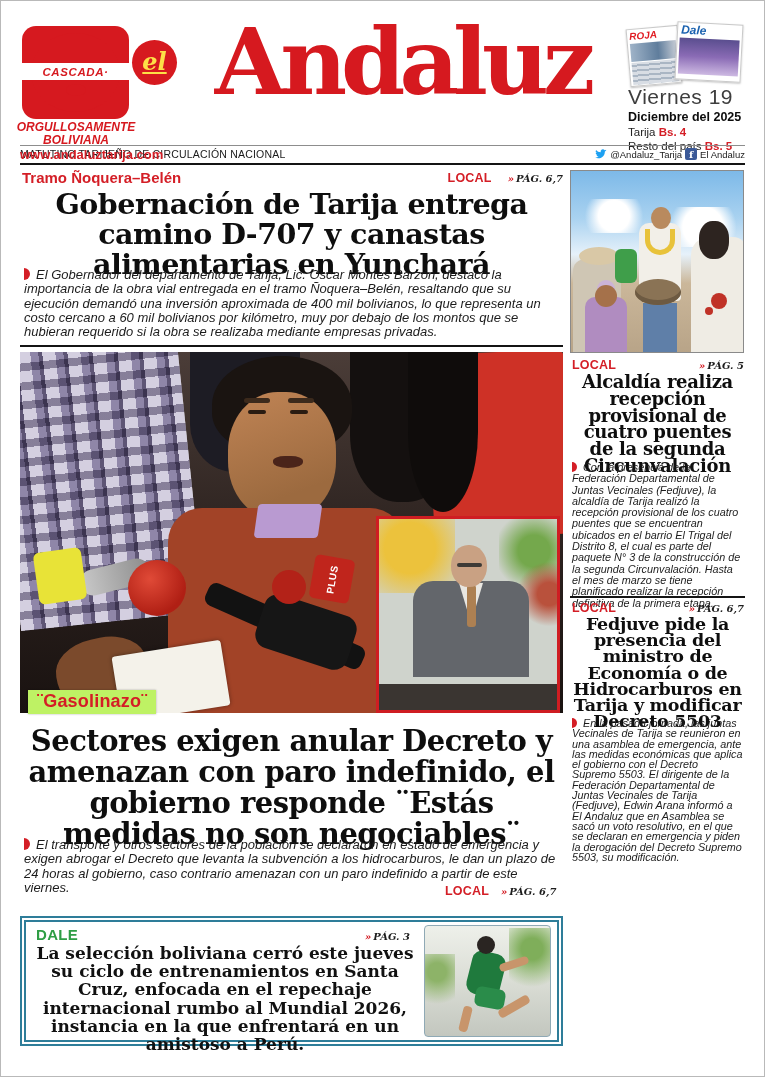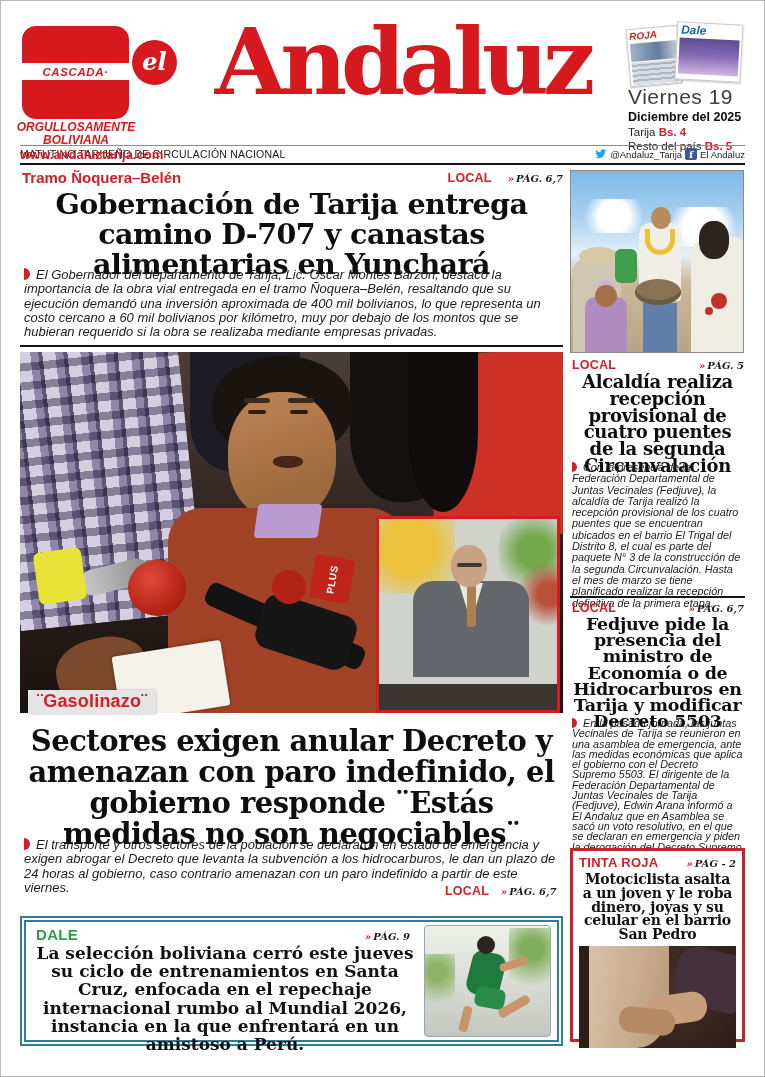--- a/index.html
+++ b/index.html
@@ -14,21 +14,21 @@
 
   
   .logo-box{left:22px;top:26px;width:107px;height:93px;background:var(--red);border-radius:14px;}
   .lr1{position:absolute;inset:9px 11px;background:#fff;border-radius:50%;}
   .lr2{position:absolute;inset:7px 9px;background:var(--red);border-radius:50%;}
   .lband{position:absolute;left:-5px;right:-5px;top:37px;height:17px;background:#fff;border-radius:3px;display:flex;align-items:center;justify-content:center;}
   .lband span{color:var(--red);font-weight:bold;font-style:italic;font-size:11.5px;letter-spacing:.6px;}
   .ldot{position:absolute;left:44px;top:58px;width:20px;height:12px;background:var(--red);border-radius:50%;}
   .logo-tagline{left:4px;top:121px;width:144px;text-align:center;color:var(--red);font-weight:800;font-size:12px;line-height:12.5px;font-style:italic;}
   .el-circle{left:132px;top:40px;width:45px;height:45px;border-radius:50%;background:var(--red);display:flex;align-items:center;justify-content:center;}
-  .el-circle span{color:#ffffff;font-family:"DejaVu Serif",serif;font-style:italic;font-weight:bold;font-size:24px;margin-top:-3px;}
+  .el-circle span{color:#fde047;font-family:"DejaVu Serif",serif;font-style:italic;font-weight:bold;font-size:24px;margin-top:-3px;text-decoration:underline;}
   .mast-name{left:168px;top:16px;width:468px;text-align:center;font-family:"DejaVu Serif",serif;font-weight:bold;font-size:92px;line-height:1;color:var(--red);letter-spacing:-6px;}
 
   .thumbs{left:628px;top:23px;width:120px;height:62px;}
   .thumb{position:absolute;background:#fff;border:1px solid #c9c9c9;box-shadow:0 1px 2px rgba(0,0,0,.25);overflow:hidden;}
   .thumb-roja{left:0;top:4px;width:52px;height:58px;transform:rotate(-5deg);}
   .roja-title{color:#e01b22;font-weight:900;font-style:italic;font-size:10px;padding:1px 2px;display:block;}
   .roja-img{height:18px;margin:1px 2px;background:linear-gradient(90deg,#9fb3c8,#5f7d9c 60%,#c5cbd4);}
   .roja-rows{height:22px;margin:1px 2px;background:repeating-linear-gradient(0deg,#d8dde4 0 3px,#aab6c4 3px 5px);}
   .thumb-dale{left:48px;top:0;width:66px;height:58px;transform:rotate(3deg);}
   .dale-title{color:#1c63b0;font-weight:900;font-style:italic;font-size:12px;padding:0 3px;display:block;}
@@ -98,21 +98,21 @@
   .inset{left:356px;top:164px;width:184px;height:197px;border:3px solid #cf1d22;background:#cfd3cc;overflow:hidden;}
   .i-yellow{left:-14px;top:-16px;width:90px;height:90px;background:radial-gradient(circle,#ecc23c 40%,rgba(236,194,60,0));}
   .i-leaf1{left:120px;top:-8px;width:70px;height:80px;background:radial-gradient(circle,#74a84c 30%,rgba(116,168,76,0) 75%);}
   .i-leaf2{left:140px;top:40px;width:60px;height:70px;background:radial-gradient(circle,#b9513c 25%,rgba(185,81,60,0) 70%);}
   .i-head{left:72px;top:26px;width:36px;height:42px;background:#c9a183;border-radius:48%;}
   .i-glass{left:78px;top:44px;width:25px;height:4px;background:#3d3a36;border-radius:2px;}
   .i-suit{left:34px;top:62px;width:116px;height:96px;background:#63666b;border-radius:20px 20px 0 0;}
   .i-shirt{left:80px;top:64px;width:24px;height:40px;background:#e9e7e2;clip-path:polygon(0 0,100% 0,50% 100%);}
   .i-tie{left:88px;top:66px;width:9px;height:42px;background:#ad8052;border-radius:3px;}
   .i-desk{left:0;bottom:0;width:100%;height:26px;background:#3a3531;}
-  .gas-label{left:28px;top:690px;background:#e5e5e5;padding:1px 9px 2px;box-shadow:0 0 2px rgba(0,0,0,.3);}
+  .gas-label{left:28px;top:690px;background:#bef264;padding:1px 9px 2px;box-shadow:0 0 2px rgba(0,0,0,.3);}
   .gas-label span{color:var(--sec-red);font-weight:800;font-size:18px;letter-spacing:.2px;}
 
   
   .dale-outer{left:20px;top:916px;width:543px;height:130px;border:2px solid var(--teal);padding:2px;background:#fff;}
   .dale-inner{border:2px solid var(--teal);height:100%;display:flex;padding:4px 6px 4px 10px;gap:10px;}
   .dale-col{flex:1;position:relative;}
   .dale-hrow{display:flex;align-items:baseline;}
   .dale-label{color:var(--green);font-weight:800;font-size:15px;letter-spacing:.3px;}
   .dale-hrow .pag{margin-left:auto;margin-right:4px;}
   .dale-body{font-family:"DejaVu Serif",serif;font-weight:bold;font-size:17px;line-height:18.2px;color:#111;text-align:center;margin-top:1px;}
@@ -281,21 +281,21 @@
   <div class="abs secrow-main">
     <span class="sec-label">LOCAL</span>
     <span class="pag"><span class="mk">»</span><span>PÁG. 6,7</span></span>
   </div>
 
   <div class="abs dale-outer">
     <div class="dale-inner">
       <div class="dale-col">
         <div class="dale-hrow">
           <span class="dale-label">DALE</span>
-          <span class="pag"><span class="mk">»</span><span>PÁG. 9</span></span>
+          <span class="pag"><span class="mk">»</span><span>PÁG. 3</span></span>
         </div>
         <div class="dale-body">La selección boliviana cerró este jueves su ciclo de entrenamientos en Santa Cruz, enfocada en el repechaje internacional rumbo al Mundial 2026, instancia en la que enfrentará en un amistoso a Perú.</div>
       </div>
       <div class="dale-photo">
         <div class="pm dp-palm1"></div>
         <div class="pm dp-palm2"></div>
         <div class="pm dp-leg2"></div>
         <div class="pm dp-torso"></div>
         <div class="pm dp-shorts"></div>
         <div class="pm dp-head"></div>
@@ -332,27 +332,14 @@
 
   <div class="abs black-rule rule-b"></div>
 
   <div class="abs secrow rsec2">
     <span class="sec-label">LOCAL</span>
     <span class="pag"><span class="mk">»</span><span>PÁG. 6,7</span></span>
   </div>
   <h2 class="abs hl rhead2">Fedjuve pide la presencia del ministro de Economía o de Hidrocarburos en Tarija y modificar Decreto 5503</h2>
   <p class="abs lead rbody2"><span class="bullet" style="width:5px;height:10px;"></span><span>En la pasada jornada, las juntas Vecinales de Tarija se reunieron en una asamblea de emergencia, ante las medidas económicas que aplica el gobierno con el Decreto Supremo 5503. El dirigente de la Federación Departamental de Juntas Vecinales de Tarija (Fedjuve), Edwin Arana informó a El Andaluz que en Asamblea se sacó un voto resolutivo, en el que se declaran en emergencia y piden la derogación del Decreto Supremo 5503, su modificación.</span></p>
 
-  <div class="abs tinta-box">
-    <div class="secrow">
-      <span class="tinta-label">TINTA ROJA</span>
-      <span class="pag"><span class="mk">»</span><span>PÁG - 2</span></span>
-    </div>
-    <div class="tinta-head">Motociclista asalta a un joven y le roba dinero, joyas y su celular en el barrio San Pedro</div>
-    <div class="tinta-photo">
-      <div class="pm tp-robe"></div>
-      <div class="pm tp-sleeve"></div>
-      <div class="pm tp-hand1"></div>
-      <div class="pm tp-hand2"></div>
-    </div>
-  </div>
 
 </div>
 
 </body></html>

